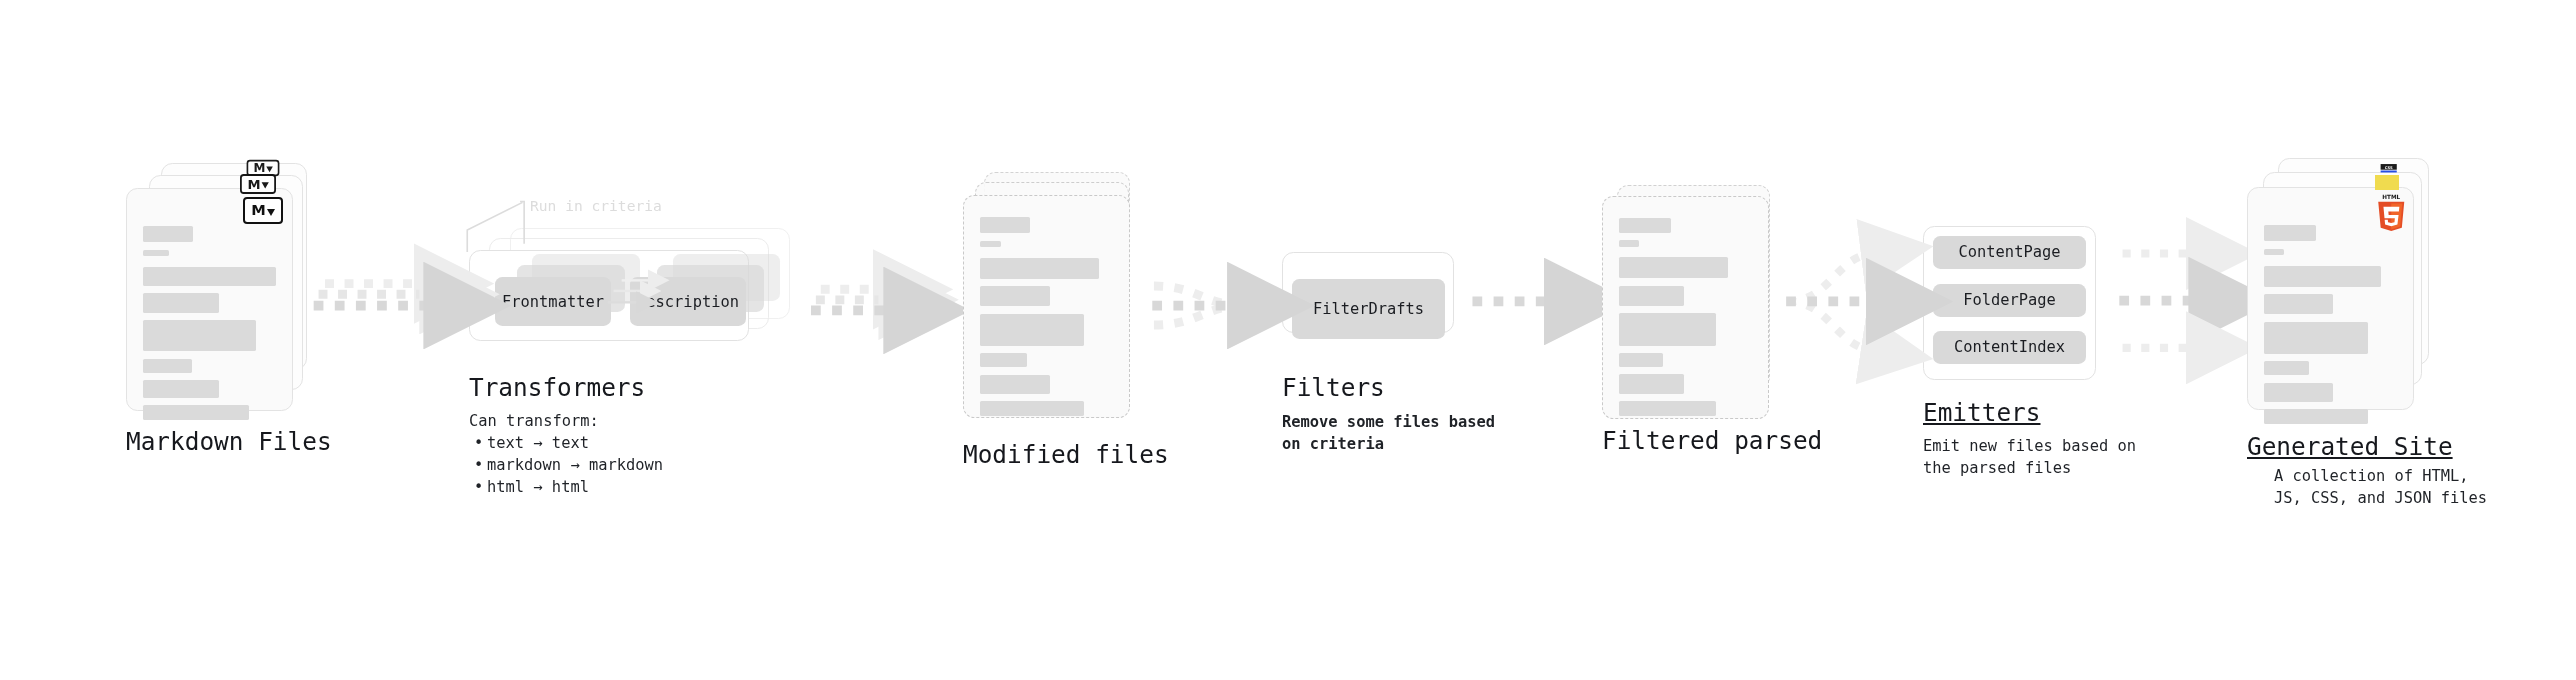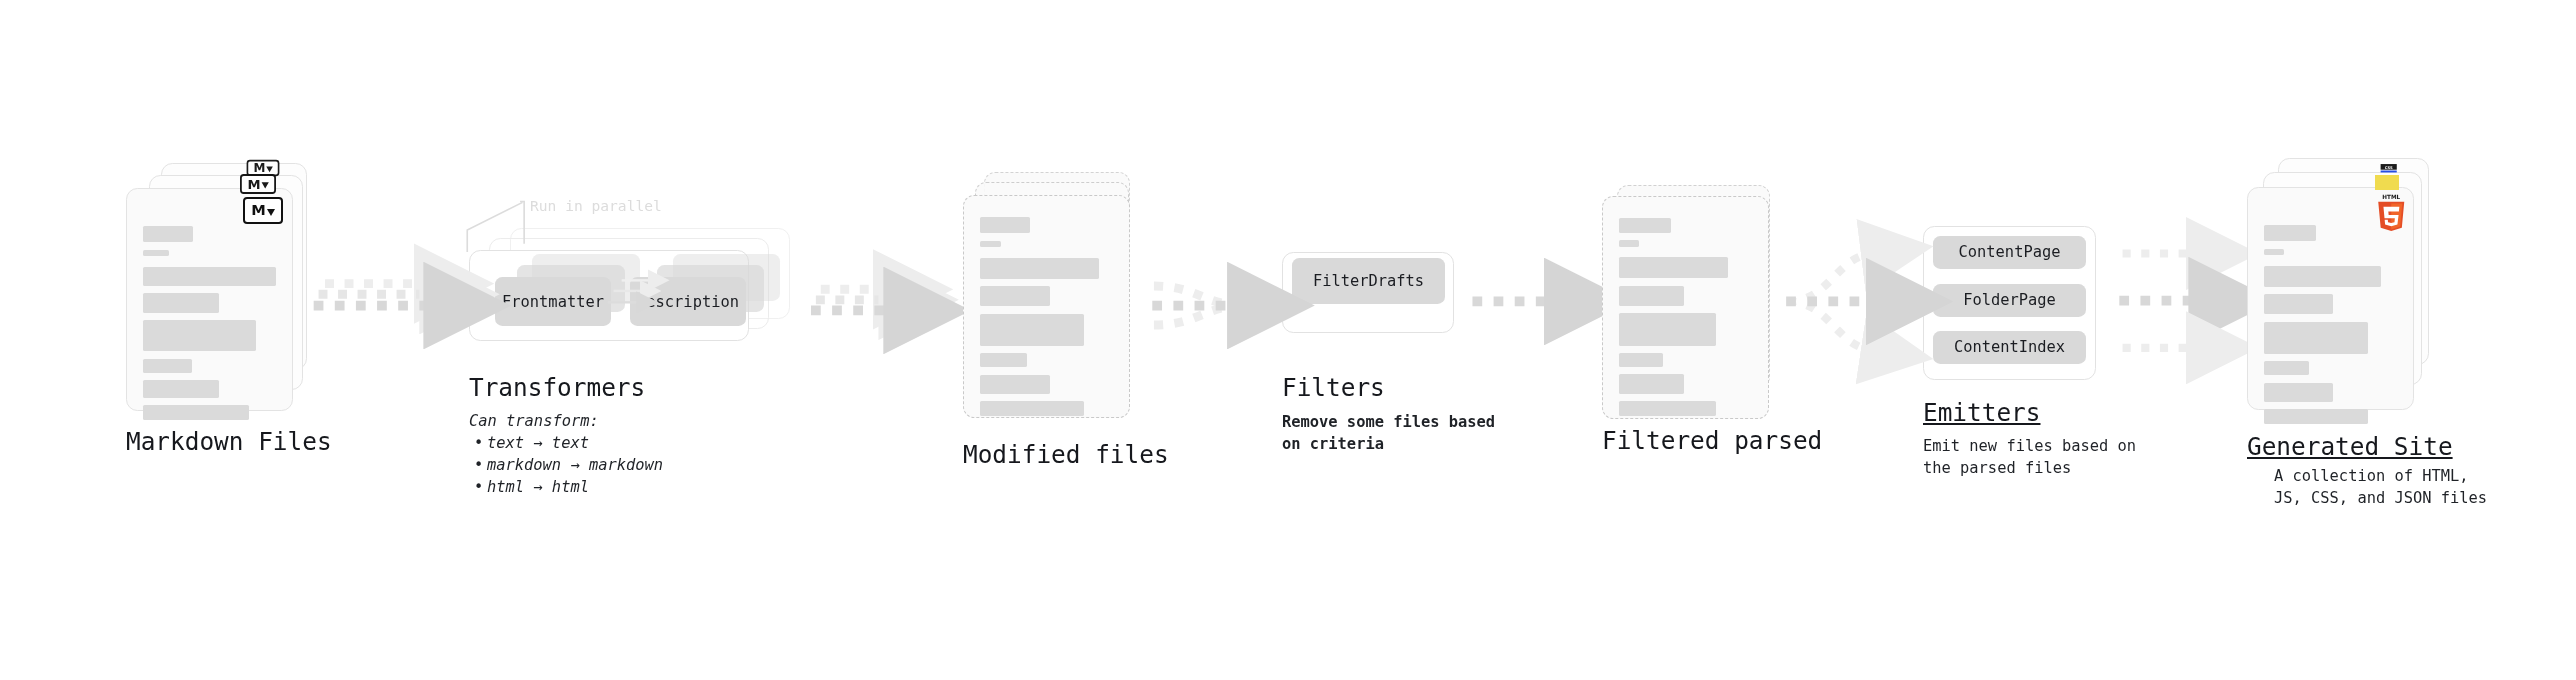--- a/index.html
+++ b/index.html
@@ -206,36 +206,36 @@
       <span class="md-arrow"></span>
     </div>
     <div class="md-badge" style="left:117px; top:34px;">
       <span class="md-m">M</span>
       <span class="md-arrow"></span>
     </div>
   </div>
 
   <div class="title" style="left:126px; top:427px;">Markdown Files</div>
 
-  <div class="runlabel" style="left:530px; top:197px;">Run in parallel</div>
+  <div class="runlabel" style="left:530px; top:197px;">Run in criteria</div>
 
   <div class="groupbox g1" style="left:510px; top:228px; width:280px; height:91px;"></div>
   <div class="groupbox g2" style="left:489px; top:238px; width:280px; height:91px;"></div>
   <div class="groupbox g3" style="left:469px; top:250px; width:280px; height:91px;"></div>
 
   <div class="pill faded1" style="left:532px; top:254px; width:108px; height:47px;"></div>
   <div class="pill faded1" style="left:673px; top:254px; width:107px; height:47px;"></div>
   <div class="pill faded2" style="left:517px; top:265px; width:108px; height:47px;"></div>
   <div class="pill faded2" style="left:657px; top:265px; width:107px; height:47px;"></div>
 
   <div class="pill" style="left:495px; top:277px; width:116px; height:49px;">Frontmatter</div>
   <div class="pill" style="left:630px; top:277px; width:116px; height:49px;">Description</div>
 
   <div class="title" style="left:469px; top:373px;">Transformers</div>
-  <div class="caption list" style="left:469px; top:410px; width:268px;font-style:italic;">
+  <div class="caption list" style="left:469px; top:410px; width:268px;">
     <div>Can transform:</div>
     <ul>
       <li>text → text</li>
       <li>markdown → markdown</li>
       <li>html → html</li>
     </ul>
   </div>
 
   <div class="card-stack" style="left:963px; top:172px; width:187px; height:252px;">
     <div class="card dashed" style="left:21px; top:0px; width:146px; height:203px; opacity:0.8;"></div>
@@ -250,21 +250,21 @@
         <div class="bar" style="width:35%;height:14px;"></div>
         <div class="bar" style="width:53%;height:19.5px;"></div>
         <div class="bar" style="width:78%;height:14.6px;"></div>
       </div>
     </div>
   </div>
 
   <div class="title" style="left:963px; top:440px;">Modified files</div>
 
   <div class="groupbox g3" style="left:1282px; top:252px; width:172px; height:81px;"></div>
-  <div class="pill" style="left:1292px; top:258px; width:153px; height:46px;">FilterDrafts</div>
+  <div class="pill" style="left:1292px; top:279px; width:153px; height:60px;">FilterDrafts</div>
 
   <div class="title" style="left:1282px; top:373px;">Filters</div>
   <div class="caption" style="left:1282px; top:411px;font-weight:bold;">Remove some files based
 on criteria</div>
 
   <div class="card-stack" style="left:1602px; top:185px; width:187px; height:244px;">
     <div class="card dashed" style="left:14.6px; top:0px; width:153px; height:203px; opacity:0.85;"></div>
     <div class="card dashed front" style="left:0px; top:11.4px; width:167px; height:223px;">
       <div class="card-lines" style="top:21px;">
         <div class="bar" style="width:52px;height:14.6px;"></div>

